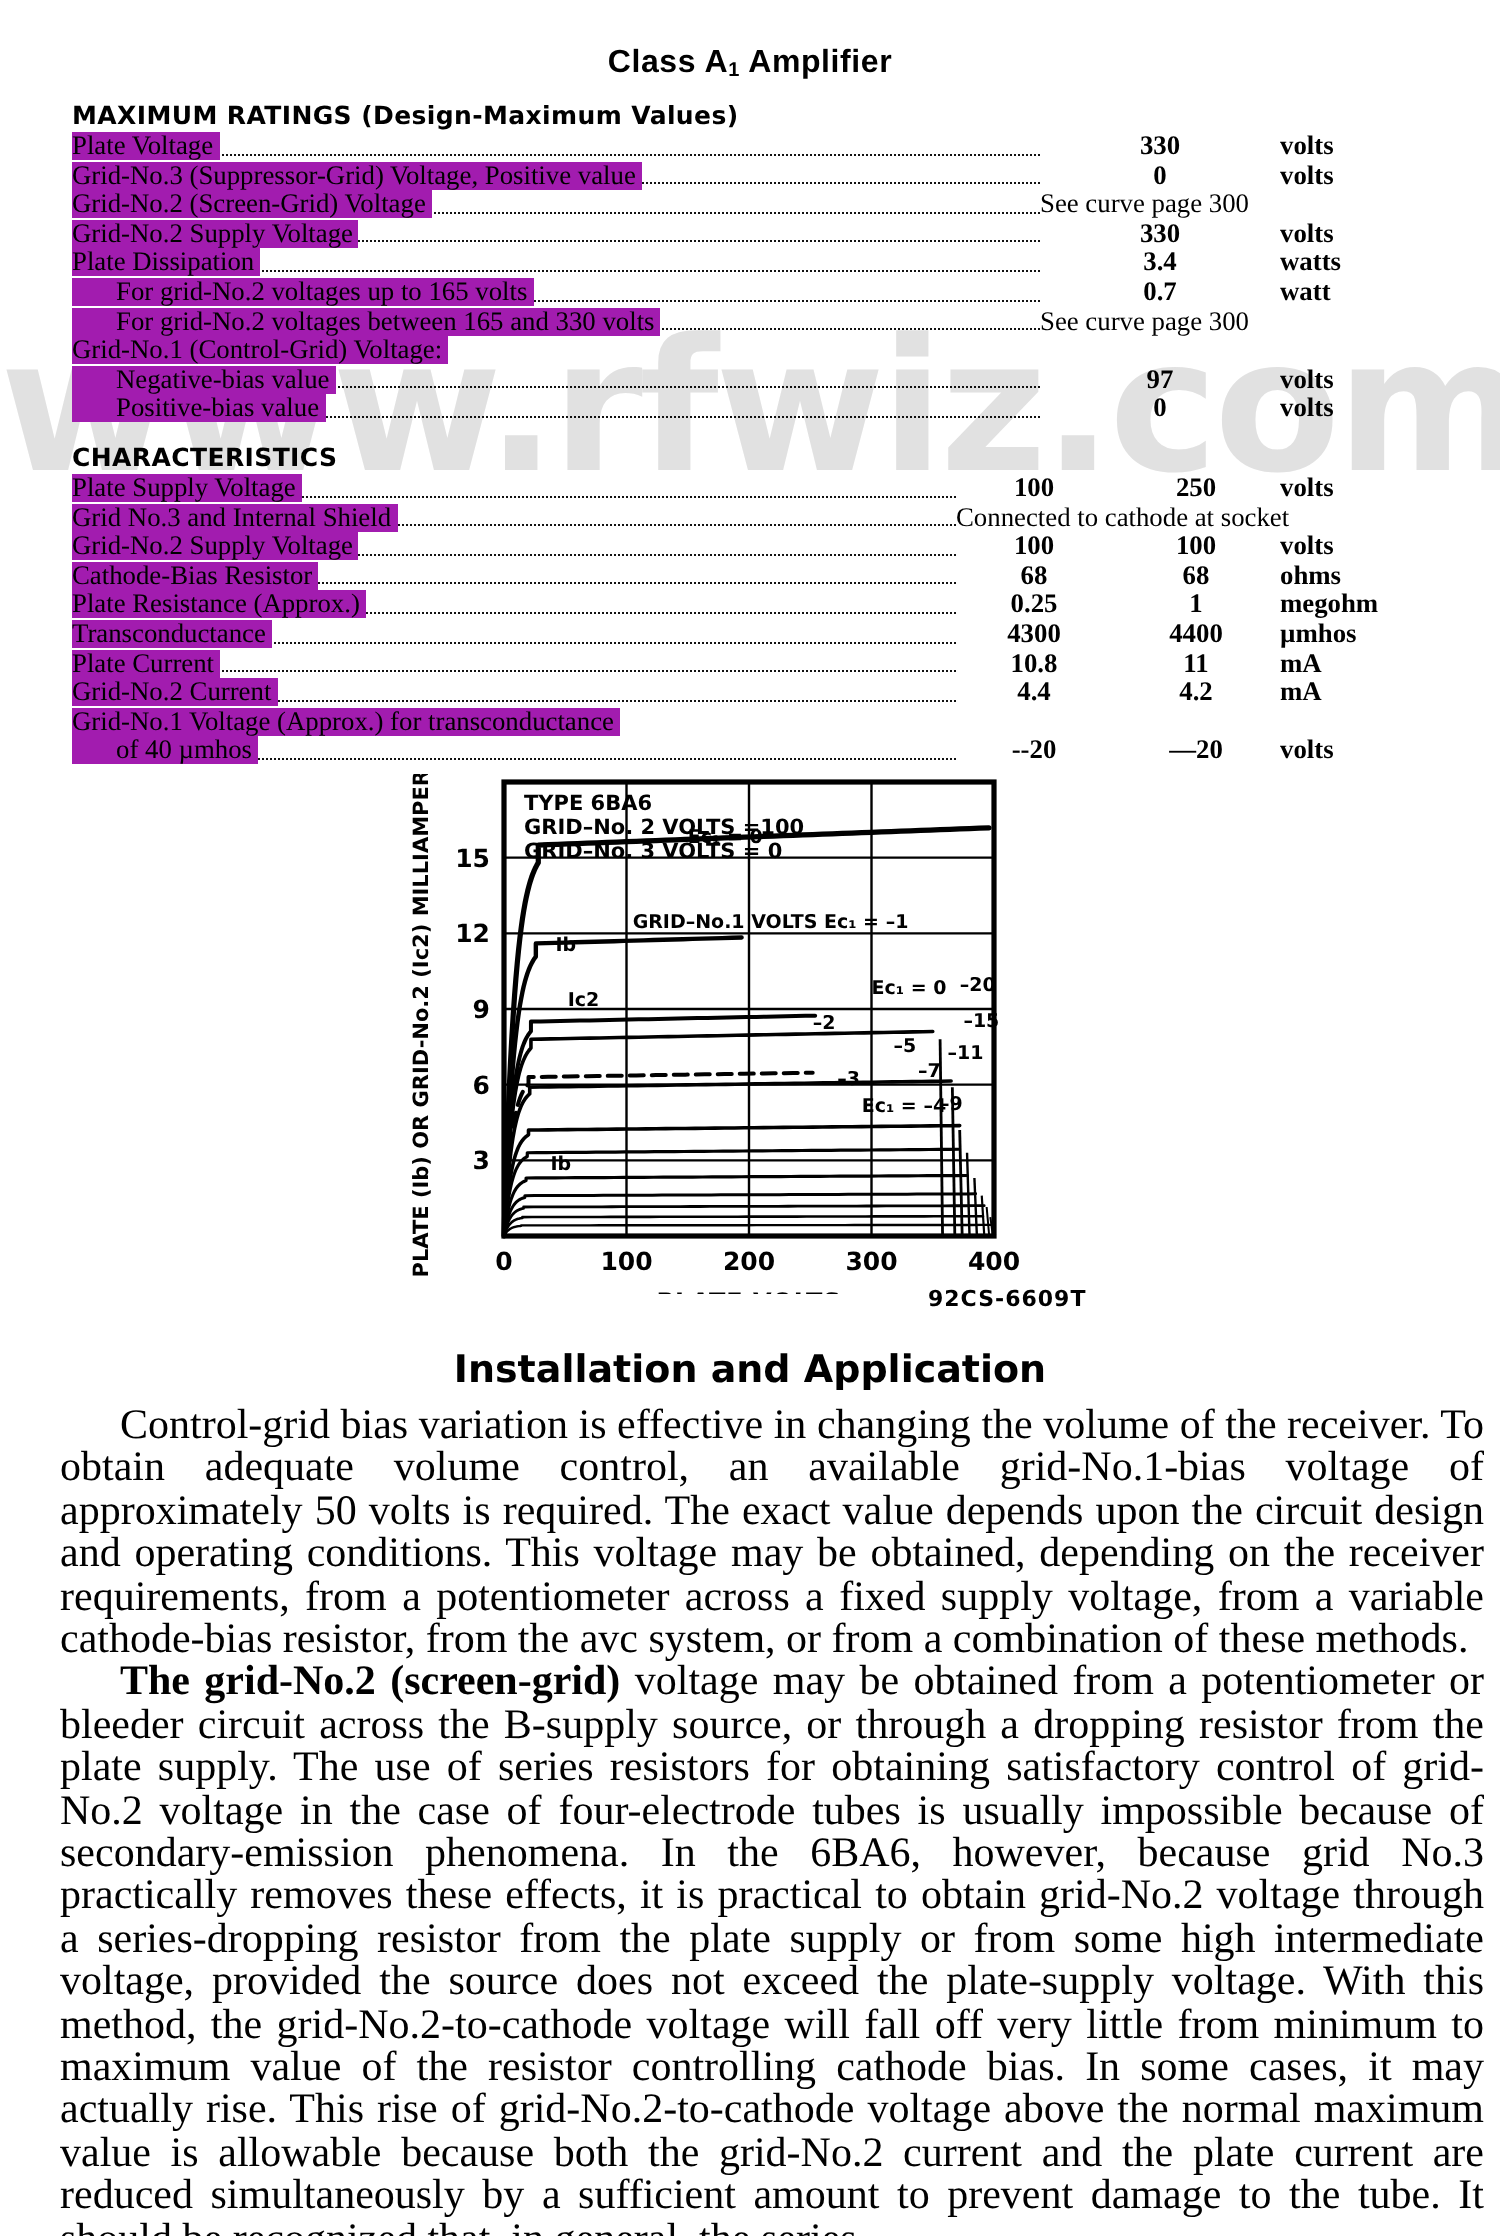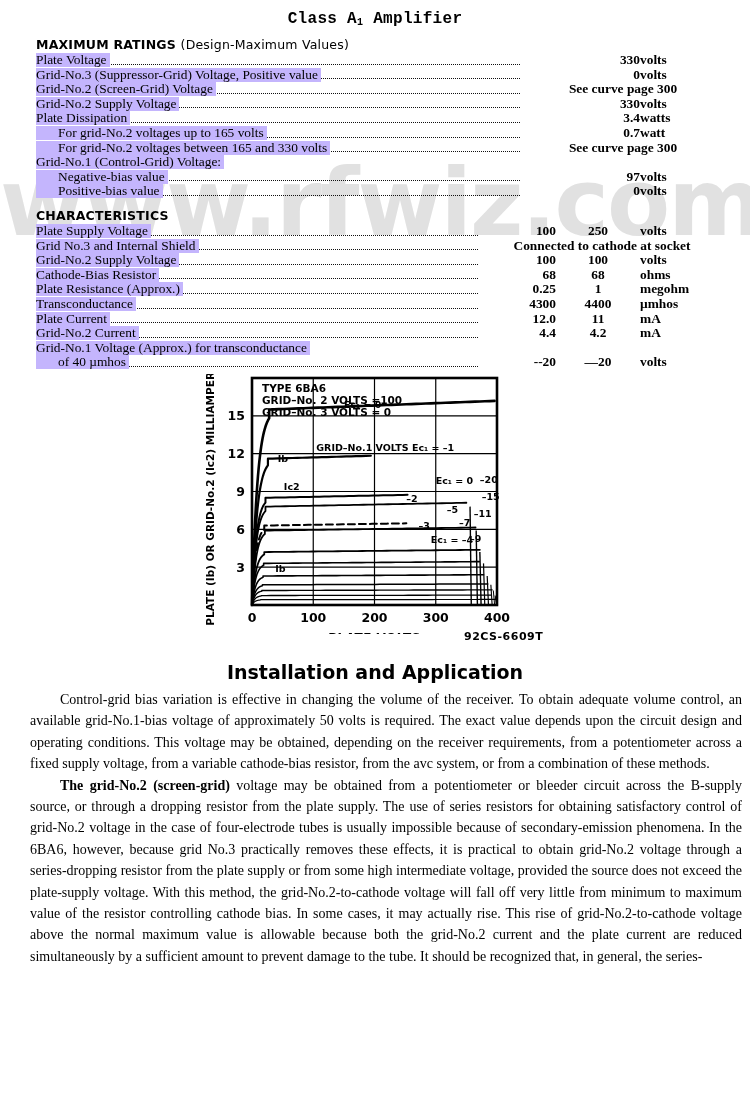--- a/index.html
+++ b/index.html
@@ -27,86 +27,86 @@
     z-index:0;
     pointer-events:none;
     white-space:nowrap;
   }
 
   .content{position:relative;z-index:2;}
 
   
   .doc-title{
     text-align:center;
-    font-family:Liberation Mono, monospace;
+    font-family:Liberation Sans, sans-serif;
     font-weight:bold;
     font-size:16px;
     letter-spacing:.3px;
-    padding-top:10px;
+    padding-top:23px;
   }
   .doc-title sub{font-size:10px;vertical-align:-2px;}
 
   
   .sect-head{
     font-family:"DejaVu Sans", sans-serif;
     font-weight:bold;
     font-size:12.5px;
     letter-spacing:.2px;
     margin:9px 0 1px 36px;
   }
-  .sect-head .paren{font-weight:normal;}
+  .sect-head .paren{font-weight:bold;}
 
   
   .spec{
     margin:0 0 0 36px;
     width:690px;
     border-collapse:collapse;
     font-size:13.4px;
   }
   .spec td{
     padding:0;
     line-height:14.6px;
     vertical-align:baseline;
     white-space:nowrap;
   }
   .lbl{position:relative;overflow:hidden;}
-  .lbl .t{background:#c4b5fd;padding-right:3px;position:relative;z-index:1;}
+  .lbl .t{background:#a21caf;padding-right:3px;position:relative;z-index:1;}
   .lbl .dots{
     position:absolute;left:0;right:0;bottom:3px;
     border-bottom:1.6px dotted #111;
     z-index:0;
   }
   .indent1 .t{padding-left:22px;}
 
-  .v1{width:78px;text-align:right;}
+  .v1{width:78px;text-align:center;}
   .v2{width:84px;text-align:center;}
   .unit{width:86px;text-align:left;font-weight:bold;padding-right:34px;}
   .val{font-weight:bold;}
-  .wide{text-align:center;font-weight:bold;}
+  .wide{text-align:left;font-weight:normal;}
 
   
   .figwrap{position:relative;width:647px;height:285px;margin-top:4px;}
   .fig{position:absolute;left:196px;top:0;}
   .figcode{
     position:absolute;left:464px;top:256px;
     font-family:"DejaVu Sans", sans-serif;
     font-weight:bold;font-size:11px;letter-spacing:.5px;
   }
 
   
   .body-head{
     text-align:center;
     font-family:"DejaVu Sans", sans-serif;
     font-weight:bold;
     font-size:19px;
     margin:2px 0 6px 0;
   }
   .para{
     margin:0 8px 0 30px;
-    font-size:14px;
+    font-size:21px;
     line-height:21.4px;
     text-align:justify;
     text-indent:30px;
     font-family:"Liberation Serif", serif;
   }
   .para b{font-weight:bold;}
 </style>
 </head>
 <body>
 
@@ -209,21 +209,21 @@
             <td class="unit">megohm</td>
           </tr>
           <tr>
             <td class="lbl"><span class="dots"></span><span class="t">Transconductance</span></td>
             <td class="v1 val">4300</td>
             <td class="v2 val">4400</td>
             <td class="unit">µmhos</td>
           </tr>
           <tr>
             <td class="lbl"><span class="dots"></span><span class="t">Plate  Current</span></td>
-            <td class="v1 val">12.0</td>
+            <td class="v1 val">10.8</td>
             <td class="v2 val">11</td>
             <td class="unit">mA</td>
           </tr>
           <tr>
             <td class="lbl"><span class="dots"></span><span class="t">Grid-No.2  Current</span></td>
             <td class="v1 val">4.4</td>
             <td class="v2 val">4.2</td>
             <td class="unit">mA</td>
           </tr>
           <tr>

